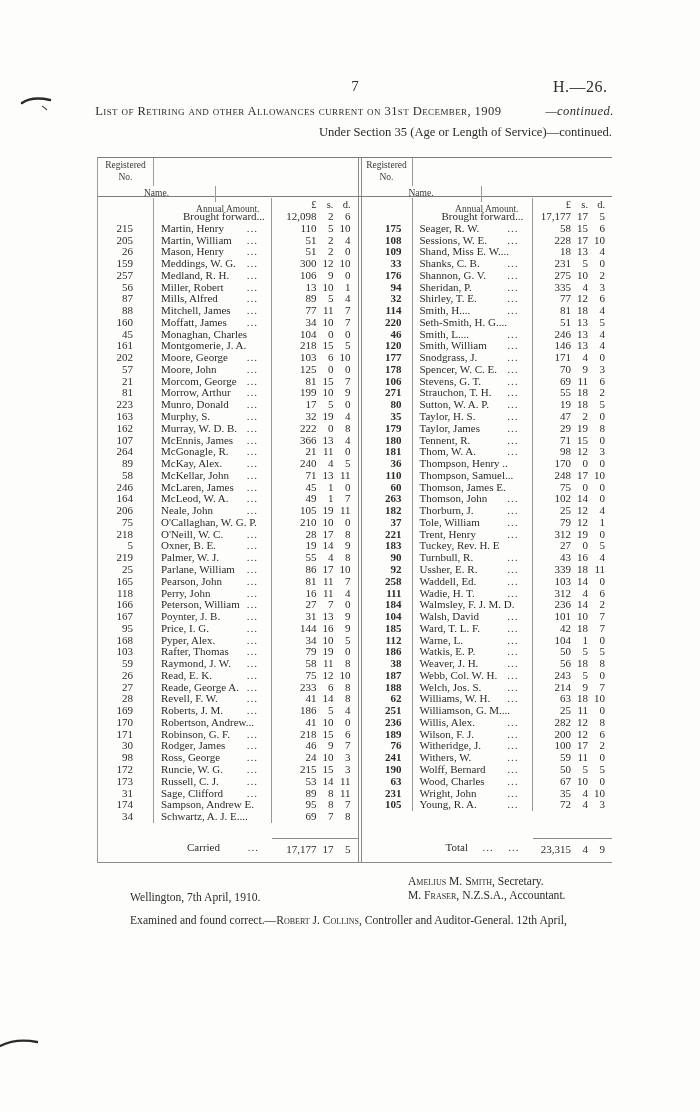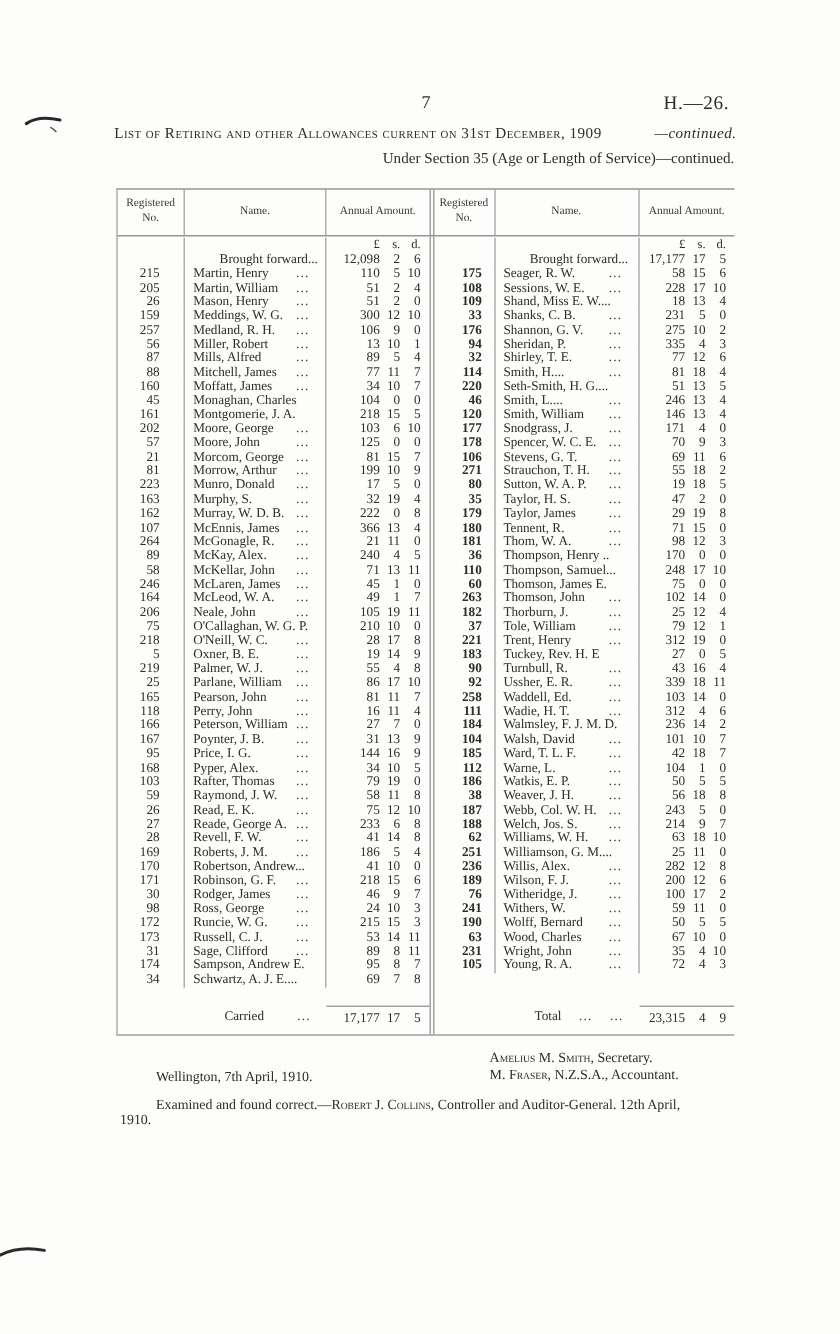--- a/index.html
+++ b/index.html
@@ -20,21 +20,21 @@
   
   .tbl{position:absolute;left:97px;top:157px;width:515px;height:706px;
        border-top:1px solid #7d7d7d;border-bottom:1px solid #8a8a8a;border-left:1px solid #9a9a9a;
        box-sizing:border-box;display:flex;flex-direction:column;}
   .thead{height:38px;border-bottom:1px solid #7d7d7d;display:flex;flex:none;}
   .tbody{flex:1;display:flex;position:relative;}
   .half{box-sizing:border-box;position:relative;}
   .half-l{width:261px;border-right:1px solid #8a8a8a;}
   .half-gap{width:2px;}
   .half-r{width:252px;border-left:1px solid #8a8a8a;}
-  .thead .half{display:flex;}
+  .thead .half{display:flex;flex-direction:column;}
   .hcell{box-sizing:border-box;font-size:9.5px;text-align:center;color:#3c3a37;
          display:flex;align-items:center;justify-content:center;line-height:1.25;padding:2px 4px;}
   .hc-reg{width:56px;border-right:1px solid #9a9a9a;}
   .hc-name{width:118px;border-right:1px solid #9a9a9a;}
   .hc-amt{flex:1;text-align:center;}
   .half-r .hc-reg{width:51px;}
   .half-r .hc-name{width:120px;}
 
   
   .row{display:flex;height:11.78px;line-height:11.78px;font-size:11px;white-space:nowrap;}
@@ -1378,14 +1378,13 @@
     </div>
   </div>
 </div>
 
 <div class="sig sig-secretary"><span class="sc">Amelius M. Smith</span><span>, Secretary.</span></div>
 <div class="sig sig-accountant"><span class="sc">M. Fraser</span><span>, N.Z.S.A., Accountant.</span></div>
 <div class="sig sig-place">Wellington, 7th April, 1910.</div>
 
 <div class="examined">
   <div class="line1"><span>Examined and found correct.—</span><span class="sc">Robert J. Collins</span><span>, Controller and Auditor-General.  12th April,</span></div>
-  <div>1910.</div>
 </div>
 
 </body></html>

